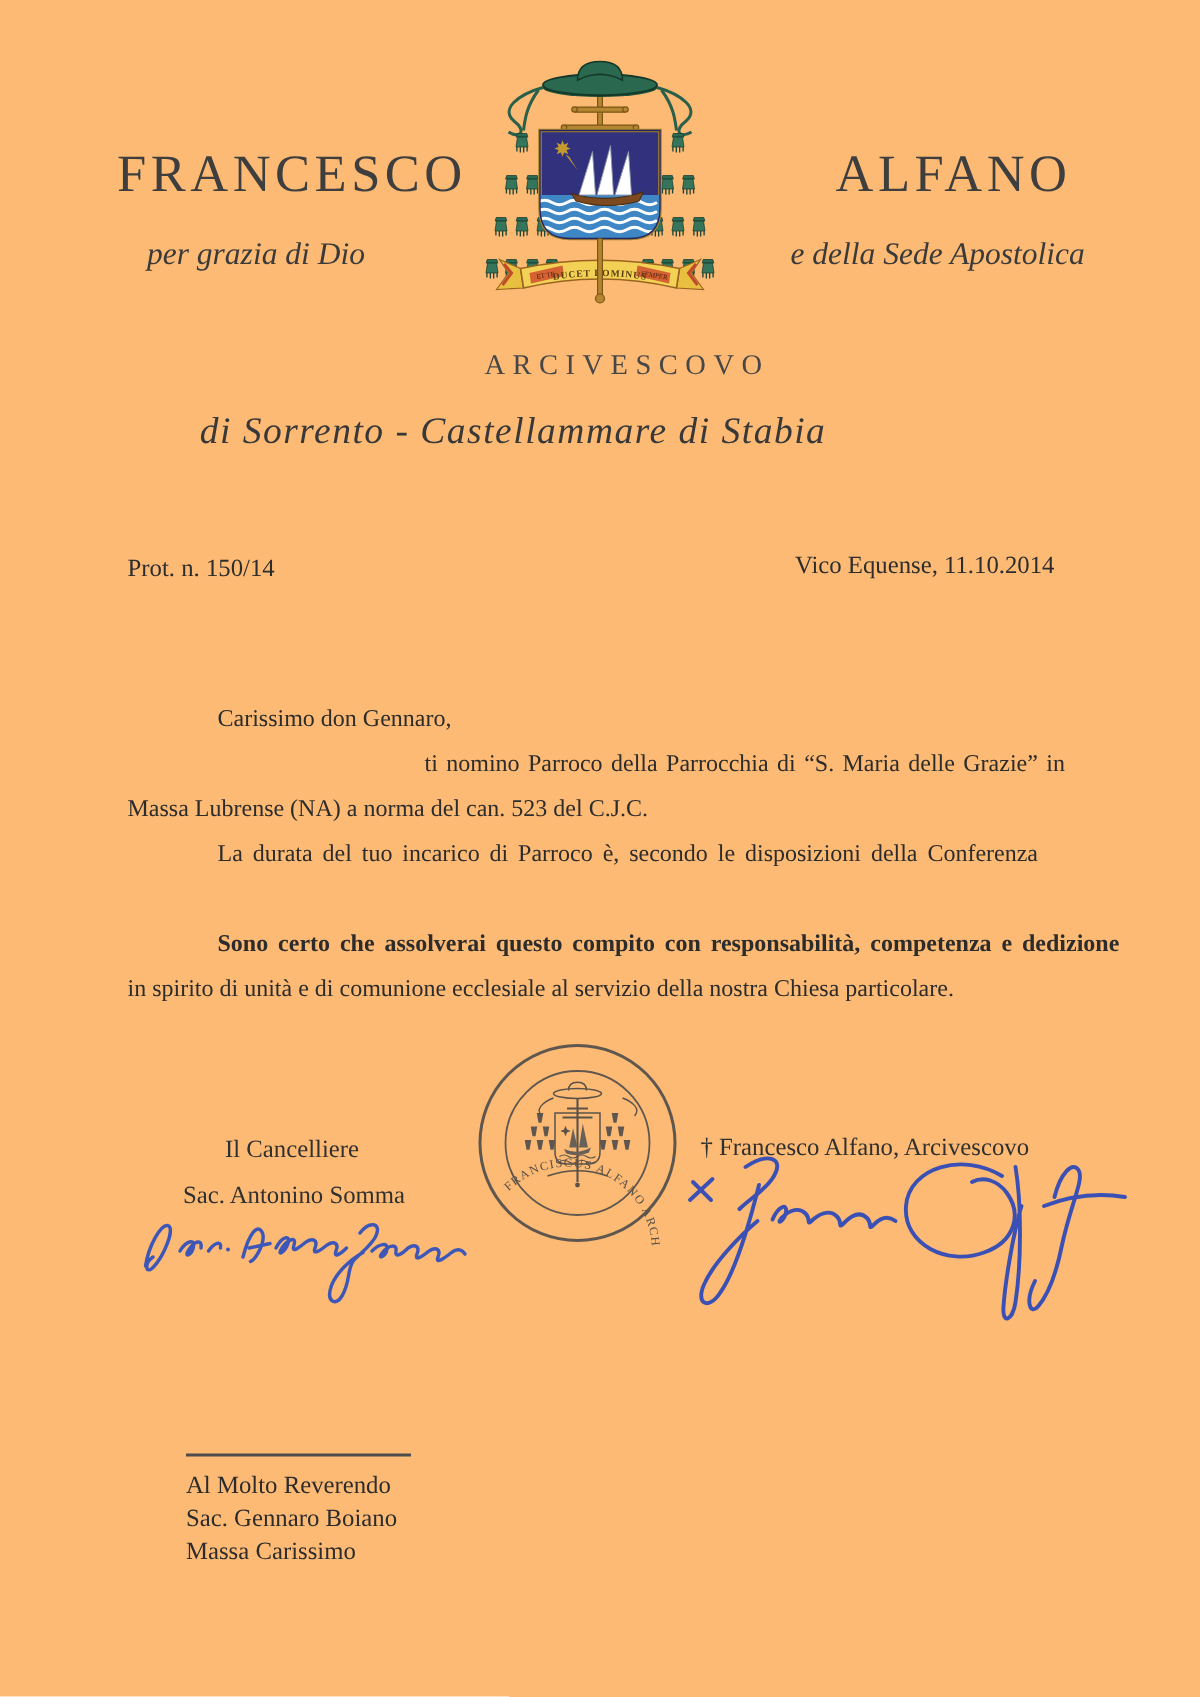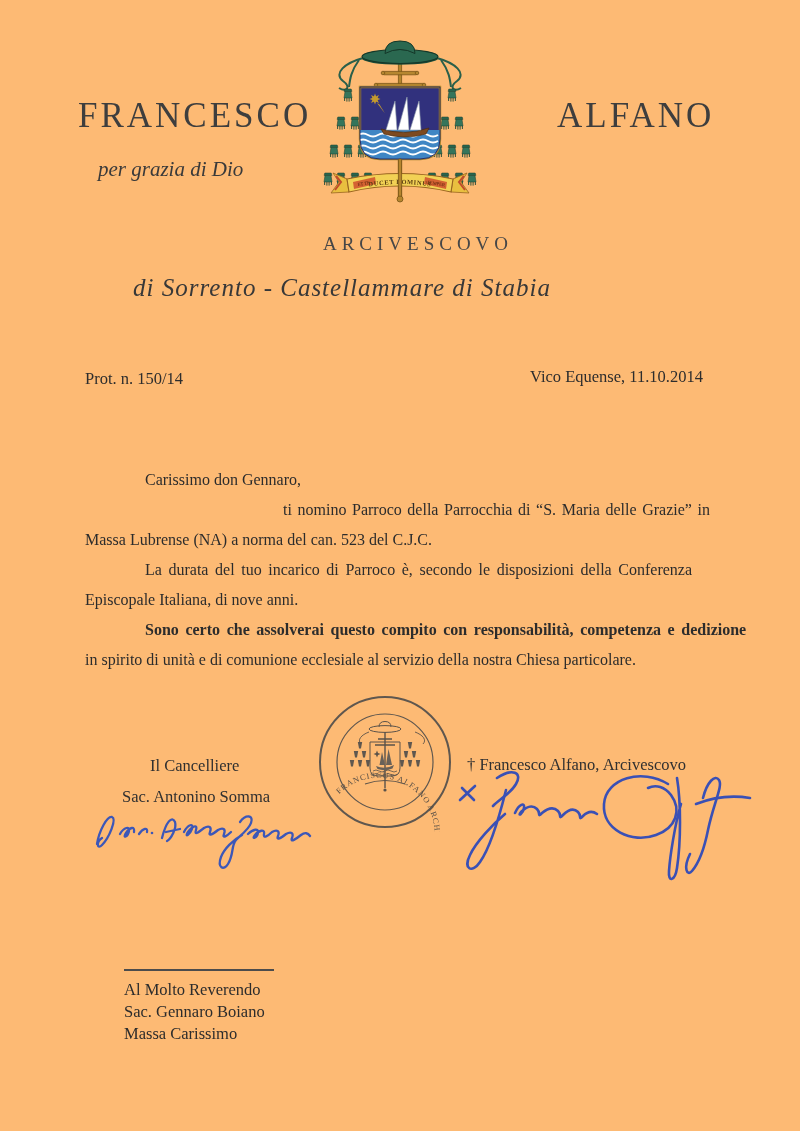--- a/index.html
+++ b/index.html
@@ -24,20 +24,21 @@
   .overlay{pointer-events:none;}
 </style>
 </head>
 <body>
 
 <div class="page">
 
   <div class="abs name-hdr" style="left:78px;top:96px;">FRANCESCO</div>
   <div class="abs name-hdr" style="left:557px;top:96px;">ALFANO</div>
   <div class="abs sub-hdr" style="left:98px;top:157px;">per grazia di Dio</div>
+  <div class="abs sub-hdr" style="left:527px;top:157px;">e della Sede Apostolica</div>
 
   <svg class="abs" style="left:323px;top:27px;" width="154" height="182" viewBox="0 0 154 182">
     <defs>
       <g id="tsl">
         <path d="M-3.2,0 L3.2,0 L3.9,2.4 L-3.9,2.4 Z" fill="#2d6a52" stroke="#173c2e" stroke-width="0.5"></path>
         <path d="M-3,2.4 L3,2.4 L4,9 L-4,9 Z" fill="#35755b" stroke="#173c2e" stroke-width="0.5"></path>
         <path d="M-3.4,9 L-3.4,12 M-1.1,9 L-1.1,12.6 M1.1,9 L1.1,12.6 M3.4,9 L3.4,12" stroke="#1c4534" stroke-width="0.9" fill="none"></path>
       </g>
       <path id="st4" d="M52,66.5 L53.5,70.5 L57.5,72 L53.5,73.5 L52,77.5 L50.5,73.5 L46.5,72 L50.5,70.5 Z" fill="#c49a2e"></path>
       <clipPath id="shieldClip">
@@ -145,21 +146,20 @@
   <div class="abs title-line" style="top:233px;">ARCIVESCOVO</div>
   <div class="abs see-line" style="top:274px;">di Sorrento - Castellammare di Stabia</div>
 
   <div class="abs ref" style="left:85px;top:369px;">Prot. n. 150/14</div>
   <div class="abs ref" style="left:530px;top:367px;">Vico Equense, 11.10.2014</div>
 
   <div class="abs bl" style="left:145px;top:471px;">Carissimo don Gennaro,</div>
   <div class="abs bl semi" style="left:283px;top:501px;">ti nomino Parroco della Parrocchia di “S. Maria delle Grazie” in</div>
   <div class="abs bl" style="left:85px;top:531px;">Massa Lubrense (NA) a norma del can. 523 del C.J.C.</div>
   <div class="abs bl justify" style="left:145px;top:561px;">La durata del tuo incarico di Parroco è, secondo le disposizioni della Conferenza</div>
-  <div class="abs bl" style="left:85px;top:591px;">Episcopale Italiana, di nove anni.</div>
   <div class="abs bl justify" style="left:145px;top:621px;font-weight:bold;">Sono certo che assolverai questo compito con responsabilità, competenza e dedizione</div>
   <div class="abs bl" style="left:85px;top:651px;">in spirito di unità e di comunione ecclesiale al servizio della nostra Chiesa particolare.</div>
 
   <div class="abs sig-label" style="left:150px;top:756px;">Il Cancelliere</div>
   <div class="abs sig-label" style="left:122px;top:787px;">Sac. Antonino Somma</div>
   <div class="abs sig-label" style="left:467px;top:755px;">† Francesco Alfano, Arcivescovo</div>
 
   <svg class="abs" style="left:315px;top:692px;opacity:0.88;" width="140" height="140" viewBox="0 0 140 140">
     <defs>
       <path id="sealTextPath" d="M24.1,102.1 A56,56 0 1 1 24.0,102.2" fill="none"></path>

